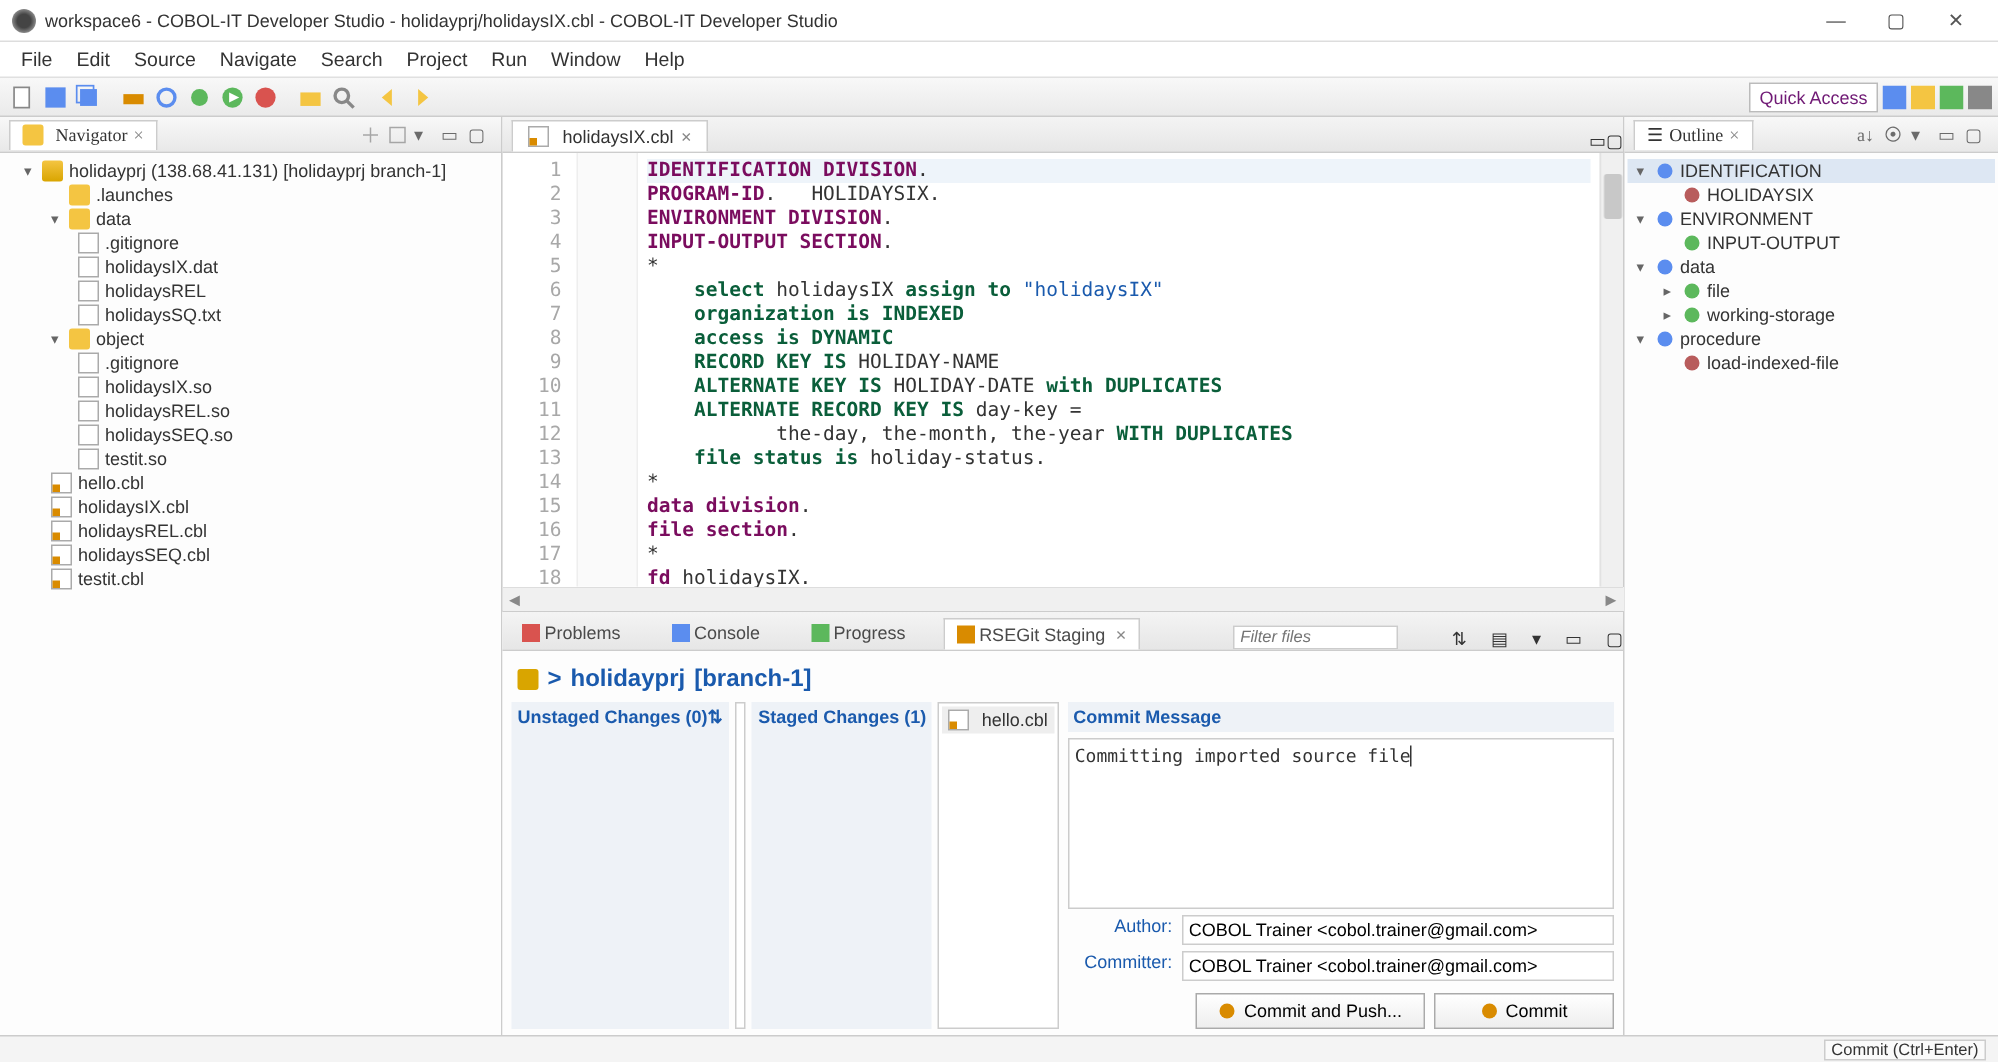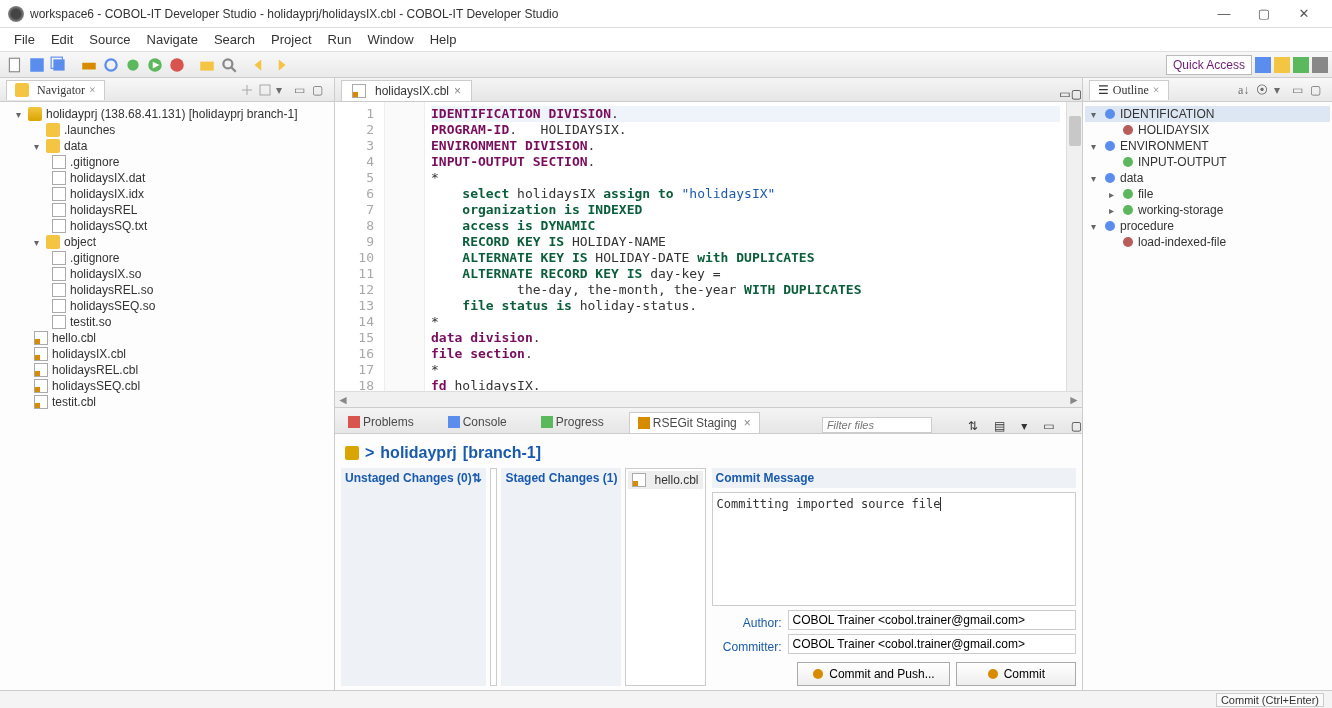--- a/index.html
+++ b/index.html
@@ -62,21 +62,21 @@
 .staging-content { flex:1; display:flex; flex-direction:column; padding: 4px 6px; }
 .repo-header { padding: 6px 4px; font-size: 16px; font-weight:bold; color:#1a5aad; display:flex; align-items:center; gap:6px; }
 .lock-ico { width:14px; height:14px; background:#d9a500; border-radius:2px; }
 .staging-cols { flex:1; display:flex; gap:6px; }
 .stage-left { flex:1; display:flex; flex-direction:row; gap:4px; }
 .stage-right { flex:1; display:flex; flex-direction:column; gap:4px; }
 .section-lbl { font-weight:bold; color:#1a5aad; padding:3px 4px; background:#eef2f7; display:flex; }
 .list-box { border:1px solid #ccc; background:#fff; flex:1; min-height:60px; padding:2px; }
 .list-box .row { padding:2px 4px; background:#eee; display:flex; align-items:center; gap:4px; }
 .msg-area { border:1px solid #ccc; background:#fff; flex:1; padding:4px; font-family: Consolas, monospace; font-size:12px; color:#333; min-height: 80px; }
-.field-row { display:flex; align-items:flex-end; gap:6px; }
+.field-row { display:flex; align-items:flex-start; gap:6px; }
 .field-row label { width:70px; text-align:right; color:#1a5aad; }
 .field-row input { flex:1; border:1px solid #ccc; padding:2px 4px; font-size:12px; }
 .btn-row { display:flex; justify-content:flex-end; gap:6px; padding-top:4px; }
 .btn { border:1px solid #aaa; background:linear-gradient(#fff,#eee); padding:4px 14px; font-size:12px; display:flex; align-items:center; gap:5px; }
 .statusbar { height:18px; background:#f4f4f4; border-top:1px solid #ccc; display:flex; align-items:center; justify-content:flex-end; padding:0 8px; font-size:11px; }
 .statusbar .hint { border:1px solid #ccc; padding:0 4px; background:#fafafa; }
 svg { display:block; }
 .current-line-bg { background: #eef4fa; }
 </style>
 </head>
@@ -232,24 +232,20 @@
           <span class="file-icon icon-folder"></span>
           <span>data</span>
         </div>
       <div class="tree-item indent3">
           <span class="file-icon icon-file"></span>
           <span>.gitignore</span>
         </div>
       <div class="tree-item indent3">
           <span class="file-icon icon-file"></span>
           <span>holidaysIX.dat</span>
-        </div>
-      <div class="tree-item indent3">
-          <span class="file-icon icon-file"></span>
-          <span>holidaysIX.idx</span>
         </div>
       <div class="tree-item indent3">
           <span class="file-icon icon-file"></span>
           <span>holidaysREL</span>
         </div>
       <div class="tree-item indent3">
           <span class="file-icon icon-file"></span>
           <span>holidaysSQ.txt</span>
         </div>
       <div class="tree-item indent2">

